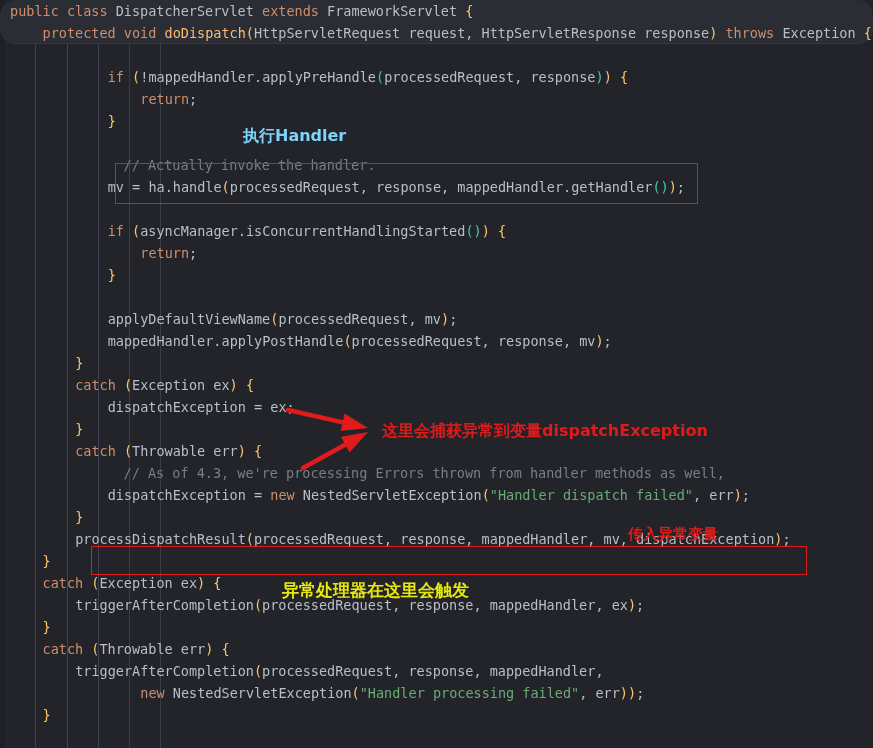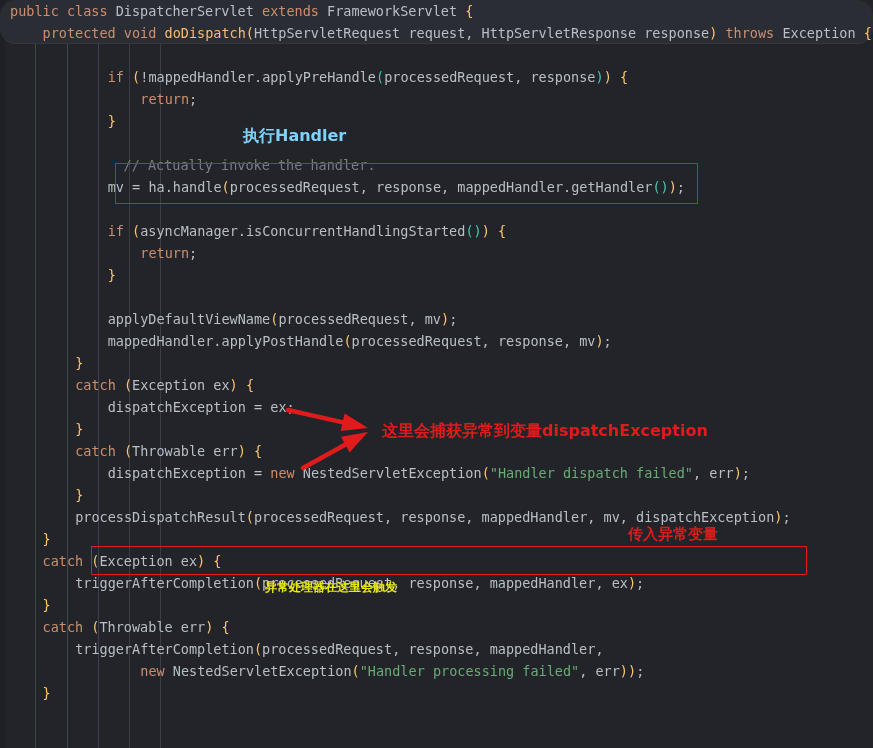--- a/index.html
+++ b/index.html
@@ -138,20 +138,21 @@
       <div class="cline"><span class="pun"> </span><span class="pun"> </span><span class="pun"> </span><span class="pun"> </span><span class="pun"> </span><span class="pun"> </span><span class="pun"> </span><span class="pun"> </span><span class="pun"> </span><span class="pun"> </span><span class="pun"> </span><span class="pun"> </span><span class="pun"> </span><span class="pun"> </span><span class="pun"> </span><span class="pun"> </span><span class="kw2">return</span><span class="pun">;</span></div>
       <div class="cline"><span class="pun"> </span><span class="pun"> </span><span class="pun"> </span><span class="pun"> </span><span class="pun"> </span><span class="pun"> </span><span class="pun"> </span><span class="pun"> </span><span class="pun"> </span><span class="pun"> </span><span class="pun"> </span><span class="pun"> </span><span class="pr1">}</span></div>
       <div class="cline">&nbsp;</div>
       <div class="cline"><span class="pun"> </span><span class="pun"> </span><span class="pun"> </span><span class="pun"> </span><span class="pun"> </span><span class="pun"> </span><span class="pun"> </span><span class="pun"> </span><span class="pun"> </span><span class="pun"> </span><span class="pun"> </span><span class="pun"> </span><span class="idt">applyDefaultViewName</span><span class="pr1">(</span><span class="idt">processedRequest</span><span class="pun">,</span><span class="pun"> </span><span class="idt">mv</span><span class="pr1">)</span><span class="pun">;</span></div>
       <div class="cline"><span class="pun"> </span><span class="pun"> </span><span class="pun"> </span><span class="pun"> </span><span class="pun"> </span><span class="pun"> </span><span class="pun"> </span><span class="pun"> </span><span class="pun"> </span><span class="pun"> </span><span class="pun"> </span><span class="pun"> </span><span class="idt">mappedHandler</span><span class="pun">.</span><span class="idt">applyPostHandle</span><span class="pr1">(</span><span class="idt">processedRequest</span><span class="pun">,</span><span class="pun"> </span><span class="idt">response</span><span class="pun">,</span><span class="pun"> </span><span class="idt">mv</span><span class="pr1">)</span><span class="pun">;</span></div>
       <div class="cline"><span class="pun"> </span><span class="pun"> </span><span class="pun"> </span><span class="pun"> </span><span class="pun"> </span><span class="pun"> </span><span class="pun"> </span><span class="pun"> </span><span class="pr1">}</span></div>
       <div class="cline"><span class="pun"> </span><span class="pun"> </span><span class="pun"> </span><span class="pun"> </span><span class="pun"> </span><span class="pun"> </span><span class="pun"> </span><span class="pun"> </span><span class="kw2">catch</span><span class="pun"> </span><span class="pr1">(</span><span class="idt">Exception</span><span class="pun"> </span><span class="idt">ex</span><span class="pr1">)</span><span class="pun"> </span><span class="pr1">{</span></div>
       <div class="cline"><span class="pun"> </span><span class="pun"> </span><span class="pun"> </span><span class="pun"> </span><span class="pun"> </span><span class="pun"> </span><span class="pun"> </span><span class="pun"> </span><span class="pun"> </span><span class="pun"> </span><span class="pun"> </span><span class="pun"> </span><span class="idt">dispatchException</span><span class="pun"> </span><span class="pun">=</span><span class="pun"> </span><span class="idt">ex</span><span class="pun">;</span></div>
       <div class="cline"><span class="pun"> </span><span class="pun"> </span><span class="pun"> </span><span class="pun"> </span><span class="pun"> </span><span class="pun"> </span><span class="pun"> </span><span class="pun"> </span><span class="pr1">}</span></div>
       <div class="cline"><span class="pun"> </span><span class="pun"> </span><span class="pun"> </span><span class="pun"> </span><span class="pun"> </span><span class="pun"> </span><span class="pun"> </span><span class="pun"> </span><span class="kw2">catch</span><span class="pun"> </span><span class="pr1">(</span><span class="idt">Throwable</span><span class="pun"> </span><span class="idt">err</span><span class="pr1">)</span><span class="pun"> </span><span class="pr1">{</span></div>
+      <div class="cline">            <span class="cmt">// As of 4.3, we're processing Errors thrown from handler methods as well,</span></div>
       <div class="cline"><span class="pun"> </span><span class="pun"> </span><span class="pun"> </span><span class="pun"> </span><span class="pun"> </span><span class="pun"> </span><span class="pun"> </span><span class="pun"> </span><span class="pun"> </span><span class="pun"> </span><span class="pun"> </span><span class="pun"> </span><span class="idt">dispatchException</span><span class="pun"> </span><span class="pun">=</span><span class="pun"> </span><span class="kw2">new</span><span class="pun"> </span><span class="idt">NestedServletException</span><span class="pr1">(</span><span class="str">"Handler dispatch failed"</span><span class="pun">,</span><span class="pun"> </span><span class="idt">err</span><span class="pr1">)</span><span class="pun">;</span></div>
       <div class="cline"><span class="pun"> </span><span class="pun"> </span><span class="pun"> </span><span class="pun"> </span><span class="pun"> </span><span class="pun"> </span><span class="pun"> </span><span class="pun"> </span><span class="pr1">}</span></div>
       <div class="cline"><span class="pun"> </span><span class="pun"> </span><span class="pun"> </span><span class="pun"> </span><span class="pun"> </span><span class="pun"> </span><span class="pun"> </span><span class="pun"> </span><span class="idt">processDispatchResult</span><span class="pr1">(</span><span class="idt">processedRequest</span><span class="pun">,</span><span class="pun"> </span><span class="idt">response</span><span class="pun">,</span><span class="pun"> </span><span class="idt">mappedHandler</span><span class="pun">,</span><span class="pun"> </span><span class="idt">mv</span><span class="pun">,</span><span class="pun"> </span><span class="idt">dispatchException</span><span class="pr1">)</span><span class="pun">;</span></div>
       <div class="cline"><span class="pun"> </span><span class="pun"> </span><span class="pun"> </span><span class="pun"> </span><span class="pr1">}</span></div>
       <div class="cline"><span class="pun"> </span><span class="pun"> </span><span class="pun"> </span><span class="pun"> </span><span class="kw2">catch</span><span class="pun"> </span><span class="pr1">(</span><span class="idt">Exception</span><span class="pun"> </span><span class="idt">ex</span><span class="pr1">)</span><span class="pun"> </span><span class="pr1">{</span></div>
       <div class="cline"><span class="pun"> </span><span class="pun"> </span><span class="pun"> </span><span class="pun"> </span><span class="pun"> </span><span class="pun"> </span><span class="pun"> </span><span class="pun"> </span><span class="idt">triggerAfterCompletion</span><span class="pr1">(</span><span class="idt">processedRequest</span><span class="pun">,</span><span class="pun"> </span><span class="idt">response</span><span class="pun">,</span><span class="pun"> </span><span class="idt">mappedHandler</span><span class="pun">,</span><span class="pun"> </span><span class="idt">ex</span><span class="pr1">)</span><span class="pun">;</span></div>
       <div class="cline"><span class="pun"> </span><span class="pun"> </span><span class="pun"> </span><span class="pun"> </span><span class="pr1">}</span></div>
       <div class="cline"><span class="pun"> </span><span class="pun"> </span><span class="pun"> </span><span class="pun"> </span><span class="kw2">catch</span><span class="pun"> </span><span class="pr1">(</span><span class="idt">Throwable</span><span class="pun"> </span><span class="idt">err</span><span class="pr1">)</span><span class="pun"> </span><span class="pr1">{</span></div>
       <div class="cline"><span class="pun"> </span><span class="pun"> </span><span class="pun"> </span><span class="pun"> </span><span class="pun"> </span><span class="pun"> </span><span class="pun"> </span><span class="pun"> </span><span class="idt">triggerAfterCompletion</span><span class="pr1">(</span><span class="idt">processedRequest</span><span class="pun">,</span><span class="pun"> </span><span class="idt">response</span><span class="pun">,</span><span class="pun"> </span><span class="idt">mappedHandler</span><span class="pun">,</span></div>
       <div class="cline"><span class="pun"> </span><span class="pun"> </span><span class="pun"> </span><span class="pun"> </span><span class="pun"> </span><span class="pun"> </span><span class="pun"> </span><span class="pun"> </span><span class="pun"> </span><span class="pun"> </span><span class="pun"> </span><span class="pun"> </span><span class="pun"> </span><span class="pun"> </span><span class="pun"> </span><span class="pun"> </span><span class="kw2">new</span><span class="pun"> </span><span class="idt">NestedServletException</span><span class="pr1">(</span><span class="str">"Handler processing failed"</span><span class="pun">,</span><span class="pun"> </span><span class="idt">err</span><span class="pr1">)</span><span class="pr1">)</span><span class="pun">;</span></div>
@@ -160,21 +161,21 @@
 
   <div id="sticky">
       <div class="cline"><span class="kw2">public</span><span class="pun"> </span><span class="kw2">class</span><span class="pun"> </span><span class="idt">DispatcherServlet</span><span class="pun"> </span><span class="kw2">extends</span><span class="pun"> </span><span class="idt">FrameworkServlet</span><span class="pun"> </span><span class="pr1">{</span></div>
       <div class="cline"><span class="pun"> </span><span class="pun"> </span><span class="pun"> </span><span class="pun"> </span><span class="kw2">protected</span><span class="pun"> </span><span class="kw2">void</span><span class="pun"> </span><span class="fn">doDispatch</span><span class="pr1">(</span><span class="idt">HttpServletRequest</span><span class="pun"> </span><span class="idt">request</span><span class="pun">,</span><span class="pun"> </span><span class="idt">HttpServletResponse</span><span class="pun"> </span><span class="idt">response</span><span class="pr1">)</span><span class="pun"> </span><span class="kw2">throws</span><span class="pun"> </span><span class="idt">Exception</span><span class="pun"> </span><span class="pr1">{</span></div>
     </div>
 
   <div id="annolayer">
       <div class="anno" style="left: 243px; top: 126px; color: #7dd3fc; font-size: 16px; text-align: center;">执行Handler</div>
       <div class="anno" style="left: 382px; top: 413px; color: rgb(224, 27, 27); font-size: 16px; margin-top: 8px;">这里会捕获异常到变量dispatchException</div>
       <div class="anno" style="left: 628px; top: 525px; color: rgb(224, 27, 27); font-size: 15px;">传入异常变量</div>
-      <div class="anno" style="left: 265px; top: 579px; color: rgb(232, 232, 13); font-size: 12px;">异常处理器在这里会触发</div>
+      <div class="anno" style="left: 282px; top: 579px; color: rgb(232, 232, 13); font-size: 17px;">异常处理器在这里会触发</div>
     </div>
 
   <div id="boxlayer">
       <div class="redbox" style="left: 115px; top: 163px; width: 583px; height: 41px; border-color: rgb(224, 27, 27);"></div>
       <div class="redbox" style="left: 91px; top: 546px; width: 716px; height: 29px; border-color: rgb(224, 27, 27);"></div>
     </div>
 
   <svg class="arrows" viewBox="0 0 873 748">
     <defs>
       <marker id="ah" markerWidth="6" markerHeight="6" refX="5" refY="3" orient="auto" markerUnits="strokeWidth">

